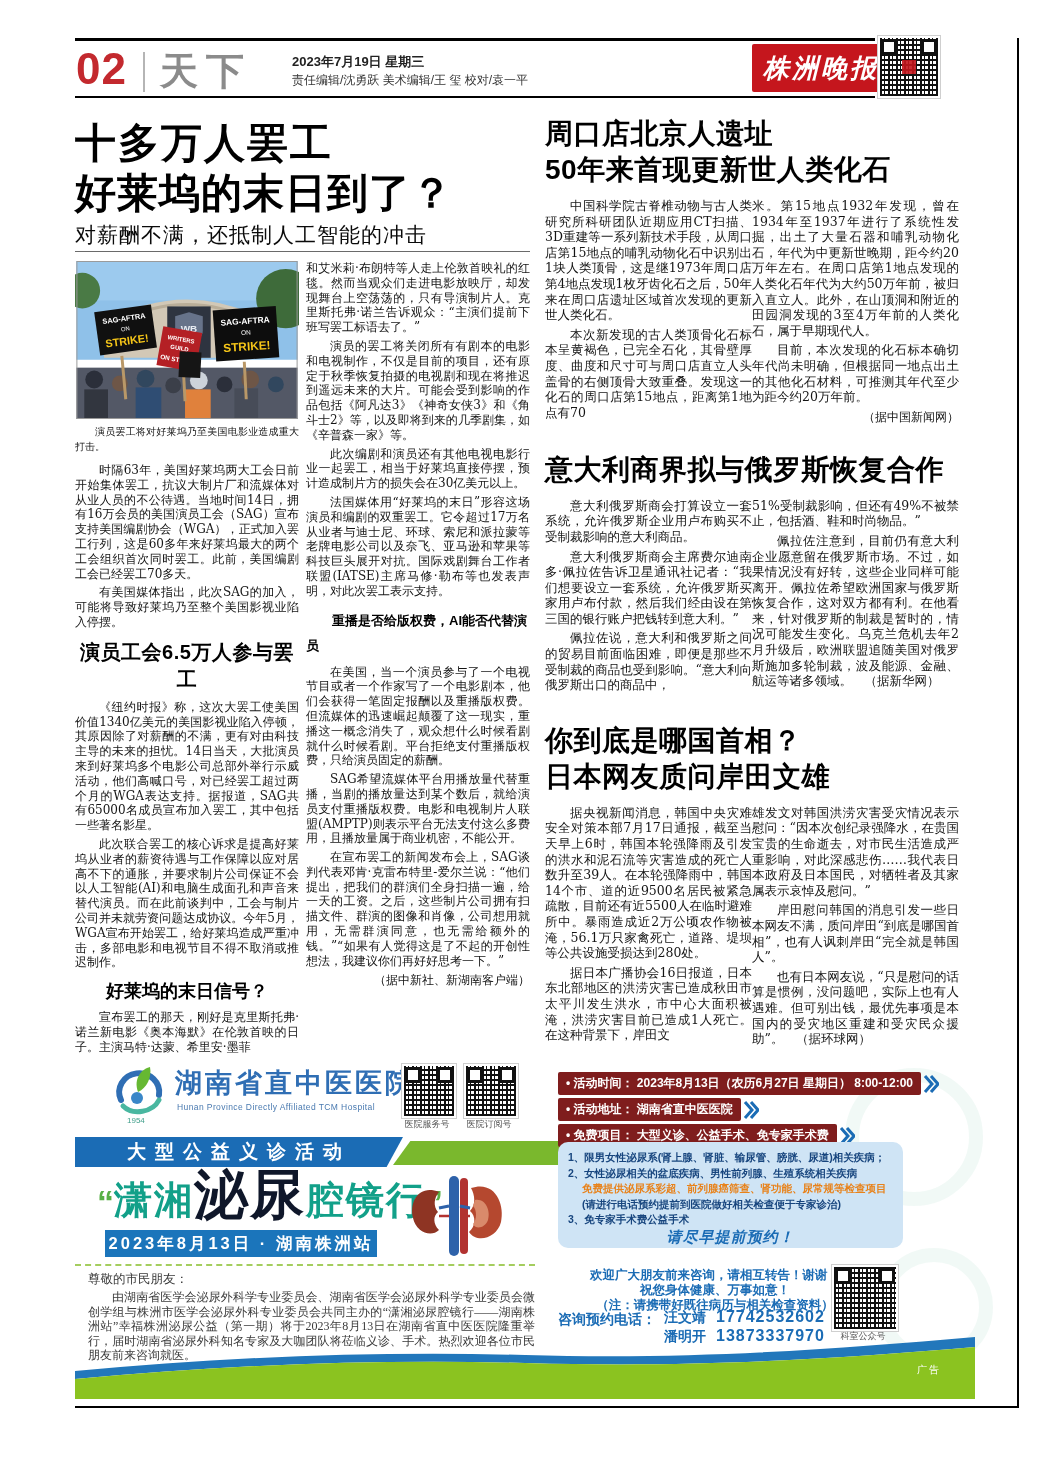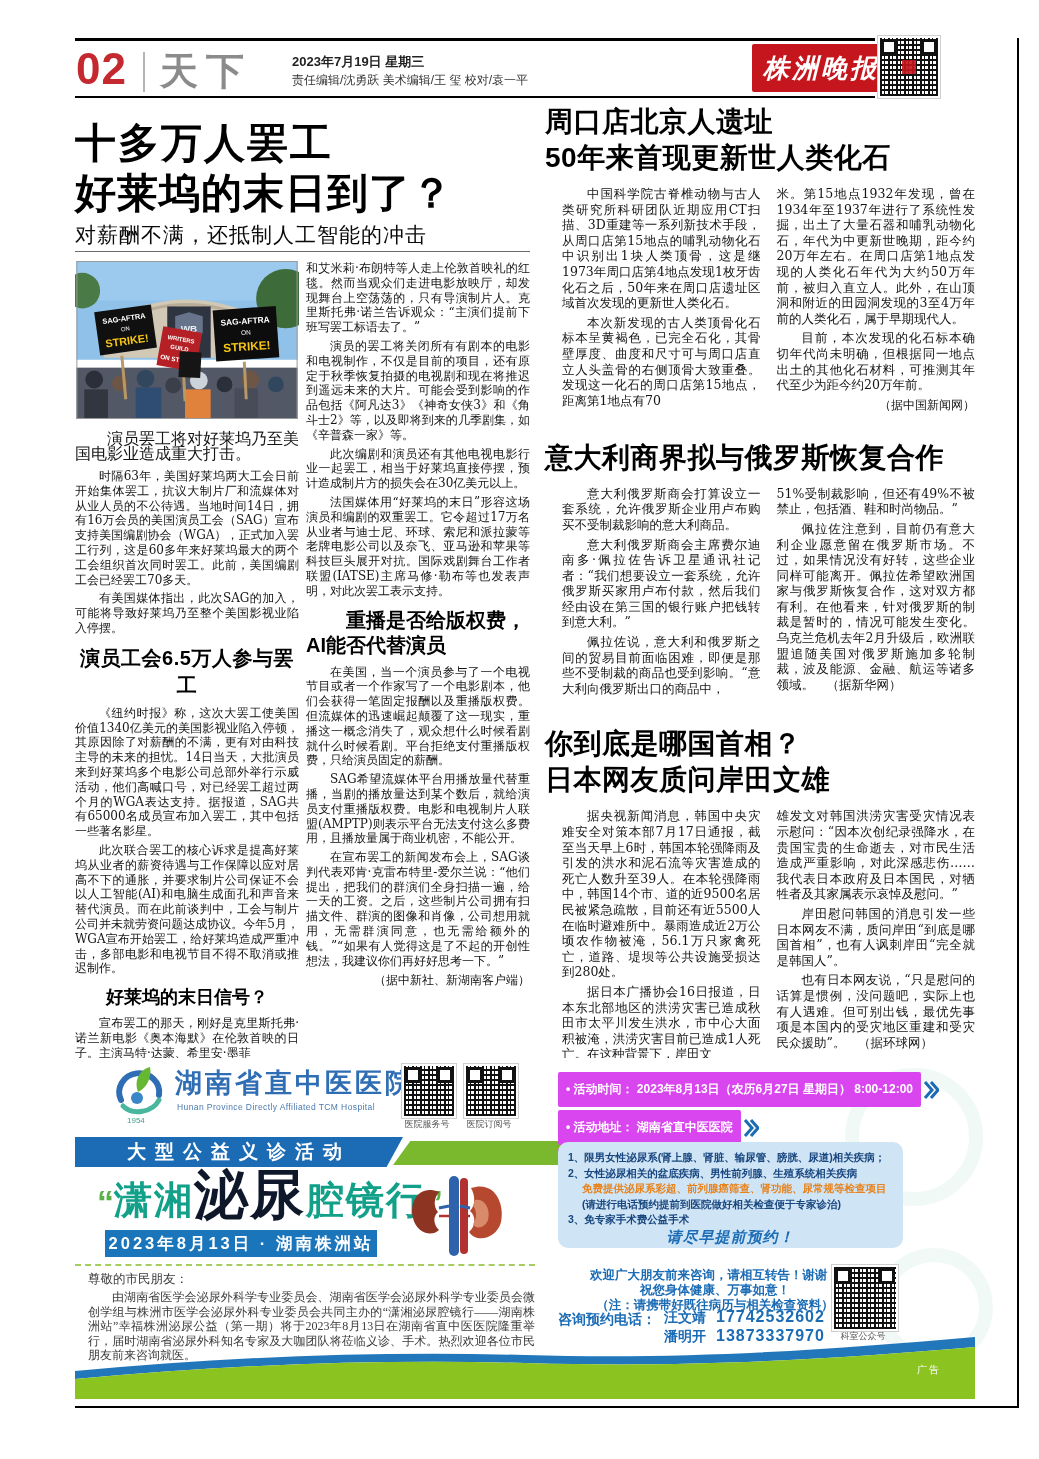--- a/index.html
+++ b/index.html
@@ -30,34 +30,34 @@
 
   
   .lead-t1{left:75px;top:116px;font-size:41px;font-weight:900;letter-spacing:2px;color:#000;}
   .lead-t2{left:75px;top:166px;font-size:41px;font-weight:700;letter-spacing:1px;color:#000;}
   .lead-sub{left:75px;top:221px;font-size:21px;font-weight:500;color:#0a0a0a;letter-spacing:1px;}
   .lead-rule{left:75px;top:251px;width:455px;height:1px;background:#6a6a6a;}
   .lead-cols{left:75px;top:261px;width:455px;display:flex;gap:7px;}
   .col{width:224px;}
   .art p{margin:0 0 4px;text-indent:2em;text-align:justify;font-size:12px;line-height:14.8px;color:#141414;}
   .cont p:first-child{text-indent:0;}
-  .caption p{font-size:16px;line-height:15px;margin:12px 0 8px;}
+  .caption p{font-size:10px;line-height:15px;margin:6px 0 8px;font-family:Liberation Mono, monospace;}
   .sub1{font-size:20px;font-weight:900;text-align:center;margin:9px 0 7px;letter-spacing:0.5px;color:#000;}
   .sub2{font-size:18px;font-weight:900;text-align:center;margin:9px 0 7px;color:#000;}
-  .sub3{font-size:20px;font-weight:900;text-align:left;text-indent:2em;line-height:25px;margin:9px 0 7px;color:#000;}
+  .sub3{font-size:13px;font-weight:900;text-align:left;text-indent:2em;line-height:25px;margin:9px 0 7px;color:#000;}
   .source{text-align:right;font-size:12px;color:#141414;margin-top:4px;}
   .photo{width:224px;height:158px;display:block;}
 
   
-  .rr{left:545px;top:104px;width:430px;}
+  .rr{left:545px;top:116px;width:430px;}
   .rart h2{margin:0 0 10px;font-size:28px;line-height:36px;font-weight:900;color:#000;letter-spacing:0.5px;
            font-family:"Liberation Sans","DejaVu Sans",sans-serif;}
   .rart{margin-bottom:0;}
   .rart + .rart{margin-top:26px;}
-  .rcols{display:flex;gap:16px;margin-left:17px;}
+  .rcols{display:flex;}
   .rcol{width:207px;}
   .rart p{font-size:12.5px;line-height:15.6px;}
 
   
   .ad{left:75px;top:1058px;width:900px;height:352px;background:#fff;
       font-family:"Liberation Sans","DejaVu Sans",sans-serif;}
   .deco{position:absolute;border:14px solid rgba(120,195,170,.10);border-radius:50%;}
   .hosp-logo{left:38px;top:6px;}
   .hosp-name{left:100px;top:7px;font-size:27px;font-weight:900;color:#2f6eb4;letter-spacing:3px;}
   .hosp-en{left:102px;top:44px;font-size:8.5px;color:#4a7ab0;letter-spacing:.4px;}
@@ -72,22 +72,22 @@
   .ad-bigtitle .q{font-size:34px;color:#58b046;line-height:1;}
   .ad-bigtitle .s1,.ad-bigtitle .s3{font-size:38px;line-height:1;letter-spacing:2px;}
   .ad-bigtitle .s2{font-size:54px;line-height:.9;letter-spacing:2px;color:#0f172a;}
   .ad-badge{left:30px;top:172px;width:272px;height:27px;background:#1b75bb;color:#fff;
             display:flex;align-items:center;justify-content:center;font-size:16.5px;font-weight:700;letter-spacing:3px;}
   .ad-dash{left:0;top:206px;width:460px;border-top:2px dashed #a4cd5e;}
   .ad-intro{left:13px;top:213px;width:447px;color:#3a3a3a;font-family:Liberation Serif, serif;}
   .ad-intro .greet{font-size:12.5px;margin-bottom:2px;}
   .ad-intro p{margin:0;font-size:12px;line-height:14.6px;text-indent:2em;text-align:justify;}
   .bann-col{left:483px;top:14px;display:flex;flex-direction:column;align-items:flex-start;gap:3px;}
-  .bann{display:inline-flex;align-items:center;height:19px;background:#d946ef;color:#fff;
-        font-size:12px;font-weight:700;padding:8px 8px;border-radius:2px;white-space:nowrap;}
+  .bann{display:inline-flex;align-items:center;height:19px;background:#7f1d1d;color:#fff;
+        font-size:12px;font-weight:700;padding:2px 8px;border-radius:2px;white-space:nowrap;}
   .bann-row{display:flex;align-items:center;gap:2px;}
   .bluebox{left:483px;top:84px;width:345px;height:106px;background:#cfe4f5;border-radius:10px;
            padding:8px 10px;box-sizing:border-box;color:#17457e;font-weight:700;font-size:10.5px;line-height:15.5px;}
   .bluebox .hl{color:#e8821a;padding-left:14px;}
   .bluebox .note{padding-left:14px;}
   .bluebox .cta{text-align:center;font-style:italic;font-size:15px;color:#1b6cb5;margin-top:1px;letter-spacing:1px;}
   .welcome{left:500px;top:210px;width:280px;text-align:center;color:#1b6cb5;font-weight:700;
            font-size:12.5px;line-height:15px;}
   .phones{left:483px;top:250px;display:flex;gap:8px;color:#1b6cb5;}
   .phones .plabel{font-size:14px;font-weight:900;padding-top:3px;}

